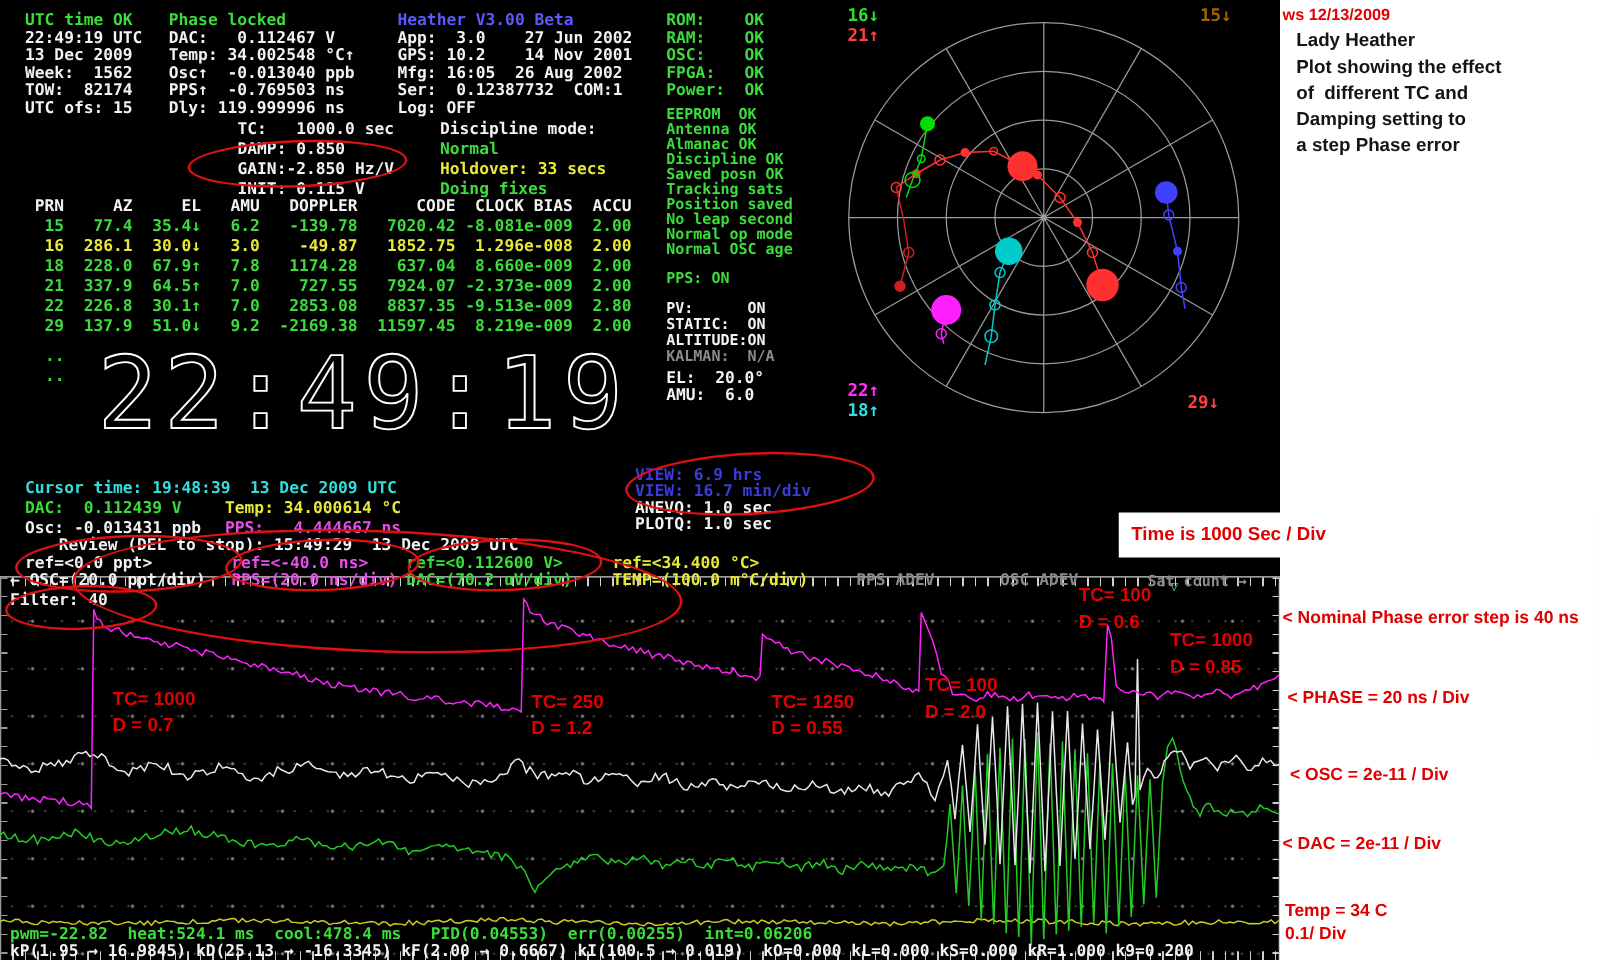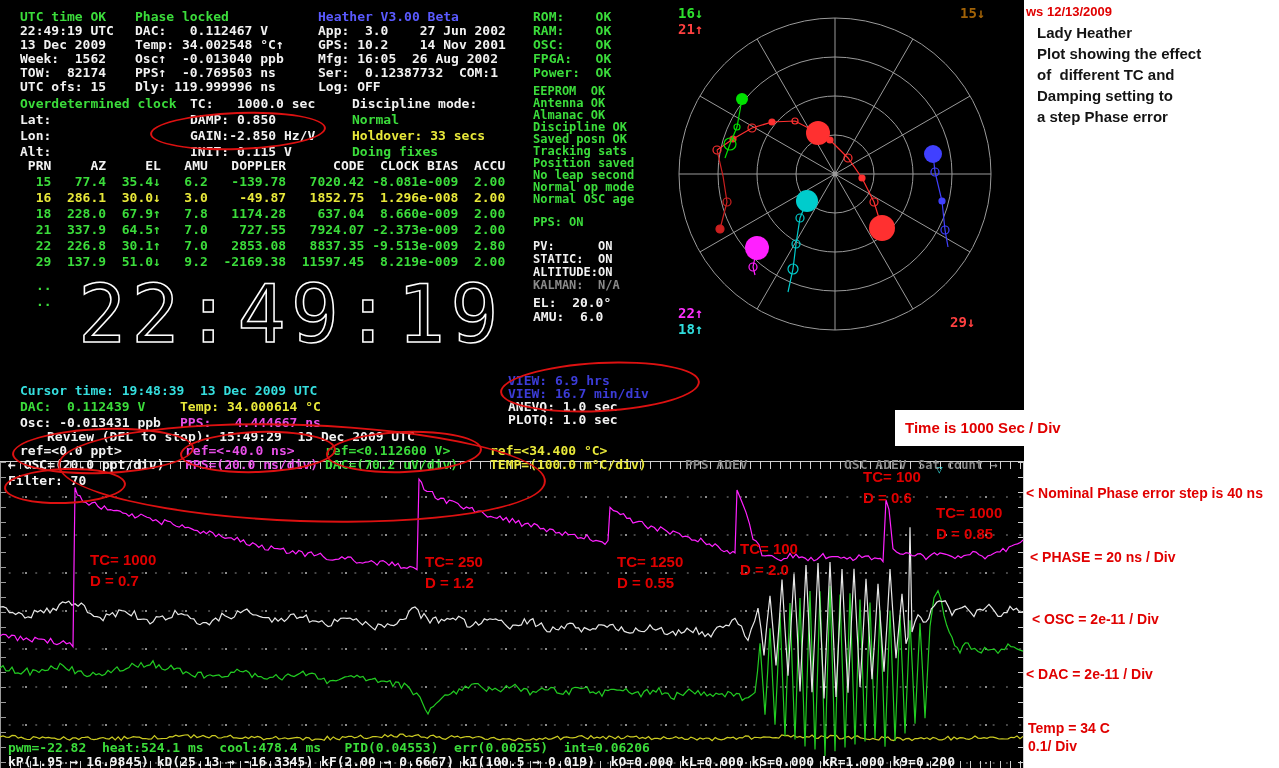--- a/index.html
+++ b/index.html
@@ -125,43 +125,42 @@
   <div class="mnote" style="left:1028px;top:719px">Temp = 34 C</div>
   <div class="mnote" style="left:1028px;top:737px">0.1/ Div</div>
 <div class="t" style="left: 20px; top: 10px; position: absolute; font-size: 13px; line-height: 14px;"><div class="green">UTC time OK</div><div class="white">22:49:19 UTC</div><div class="white">13 Dec 2009</div><div class="white">Week:  1562</div><div class="white">TOW:  82174</div><div class="white">UTC ofs: 15</div></div>
     <div class="t" style="left: 135px; top: 10px; position: absolute; font-size: 13px; line-height: 14px;"><div class="green">Phase locked</div><div class="white">DAC:   0.112467 V</div><div class="white">Temp: 34.002548 °C↑</div><div class="white">Osc↑  -0.013040 ppb</div><div class="white">PPS↑  -0.769503 ns</div><div class="white">Dly: 119.999996 ns</div></div>
     <div class="t" style="left: 318px; top: 10px; position: absolute; font-size: 13px; line-height: 14px;"><div class="blue">Heather V3.00 Beta</div><div class="white">App:  3.0    27 Jun 2002</div><div class="white">GPS: 10.2    14 Nov 2001</div><div class="white">Mfg: 16:05  26 Aug 2002</div><div class="white">Ser:  0.12387732  COM:1</div><div class="white">Log: OFF</div></div>
     <div class="t" style="left: 533px; top: 10px; position: absolute; font-size: 13px; line-height: 14px;"><div class="green">ROM:    OK</div><div class="green">RAM:    OK</div><div class="green">OSC:    OK</div><div class="green">FPGA:   OK</div><div class="green">Power:  OK</div></div>
     <div class="t" style="left: 533px; top: 85px; position: absolute; font-size: 12px; line-height: 12px;"><div class="green">EEPROM  OK</div><div class="green">Antenna OK</div><div class="green">Almanac OK</div><div class="green">Discipline OK</div><div class="green">Saved posn OK</div><div class="green">Tracking sats</div><div class="green">Position saved</div><div class="green">No leap second</div><div class="green">Normal op mode</div><div class="green">Normal OSC age</div></div>
     <div class="t" style="left: 533px; top: 216px; position: absolute; font-size: 12px; line-height: 13px;"><div class="green">PPS: ON</div></div>
     <div class="t" style="left: 533px; top: 240px; position: absolute; font-size: 12px; line-height: 13px;"><div class="white">PV:      ON</div><div class="white">STATIC:  ON</div><div class="white">ALTITUDE:ON</div><div class="gray">KALMAN:  N/A</div></div>
     <div class="t" style="left: 533px; top: 296px; position: absolute; font-size: 13px; line-height: 14px;"><div class="white">EL:  20.0°</div><div class="white">AMU:  6.0</div></div>
-    <div class="t" style="left: 20px; top: 96px; position: absolute; font-size: 13px; line-height: 16px;"><div class="green">Overdetermined clock</div><div class="white">Lat:</div><div class="white">Lon:</div><div class="white">Alt:</div></div>
     <div class="t" style="left: 190px; top: 96px; position: absolute; font-size: 13px; line-height: 16px;"><div class="white">TC:   1000.0 sec</div><div class="white">DAMP: 0.850</div><div class="white">GAIN:-2.850 Hz/V</div><div class="white">INIT: 0.115 V</div></div>
     <div class="t" style="left: 352px; top: 96px; position: absolute; font-size: 13px; line-height: 16px;"><div class="white">Discipline mode:</div><div class="green">Normal</div><div class="yellow">Holdover: 33 secs</div><div class="green">Doing fixes</div></div>
     <div class="t" style="left: 36px; top: 278px; position: absolute; font-size: 13px; line-height: 16px;"><div class="green">..</div><div class="green">..</div></div>
     <div class="t" style="left: 20px; top: 383px; position: absolute; font-size: 13px; line-height: 16px;"><div class="cyan">Cursor time: 19:48:39  13 Dec 2009 UTC</div></div>
     <div class="t" style="left: 20px; top: 399px; position: absolute; font-size: 13px; line-height: 16px;"><div class="green">DAC:  0.112439 V</div></div>
     <div class="t" style="left: 180px; top: 399px; position: absolute; font-size: 13px; line-height: 16px;"><div class="yellow">Temp: 34.000614 °C</div></div>
     <div class="t" style="left: 20px; top: 415px; position: absolute; font-size: 13px; line-height: 16px;"><div class="white">Osc: -0.013431 ppb</div></div>
     <div class="t" style="left: 180px; top: 415px; position: absolute; font-size: 13px; line-height: 16px;"><div class="magenta">PPS:   4.444667 ns</div></div>
     <div class="t" style="left: 508px; top: 374px; position: absolute; font-size: 13px; line-height: 13px;"><div class="dkblue">VIEW: 6.9 hrs</div><div class="dkblue">VIEW: 16.7 min/div</div><div class="white">ANEVQ: 1.0 sec</div><div class="white">PLOTQ: 1.0 sec</div></div>
     <div class="t" style="left: 20px; top: 430px; position: absolute; font-size: 13px; line-height: 14px; padding-left: 27px;"><div class="white">Review (DEL to stop): 15:49:29  13 Dec 2009 UTC</div></div>
     <div class="t" style="left: 20px; top: 444px; position: absolute; font-size: 13px; line-height: 14px;"><div class="white">ref=&lt;0.0 ppt&gt;</div></div>
     <div class="t" style="left: 185px; top: 444px; position: absolute; font-size: 13px; line-height: 14px;"><div class="magenta">ref=&lt;-40.0 ns&gt;</div></div>
     <div class="t" style="left: 325px; top: 444px; position: absolute; font-size: 13px; line-height: 14px;"><div class="green">ref=&lt;0.112600 V&gt;</div></div>
     <div class="t" style="left: 490px; top: 444px; position: absolute; font-size: 13px; line-height: 14px;"><div class="yellow">ref=&lt;34.400 °C&gt;</div></div>
     <div class="t" style="left: 8px; top: 458px; position: absolute; font-size: 13px; line-height: 14px;"><div class="white">← OSC=(20.0 ppt/div)</div></div>
     <div class="t" style="left: 185px; top: 458px; position: absolute; font-size: 13px; line-height: 14px;"><div class="magenta">PPS=(20.0 ns/div)</div></div>
     <div class="t" style="left: 325px; top: 458px; position: absolute; font-size: 13px; line-height: 14px;"><div class="green">DAC=(70.2 uV/div)</div></div>
     <div class="t" style="left: 490px; top: 458px; position: absolute; font-size: 13px; line-height: 14px;"><div class="yellow">TEMP=(100.0 m°C/div)</div></div>
     <div class="t" style="left: 685px; top: 458px; position: absolute; font-size: 13px; line-height: 14px;"><div class="gray">PPS ADEV</div></div>
-    <div class="t" style="left: 800px; top: 458px; position: absolute; font-size: 13px; line-height: 14px; padding-left: 44px;"><div class="gray">OSC ADEV</div></div>
+    <div class="t" style="left: 800px; top: 458px; position: absolute; font-size: 13px; line-height: 14px;"><div class="gray">OSC ADEV</div></div>
     <div class="t" style="left: 918px; top: 458px; position: absolute; font-size: 12px; line-height: 14px;"><div class="gray">Sat count →</div></div>
-    <div class="t" style="left: 8px; top: 474px; position: absolute; font-size: 13px; line-height: 14px;"><div class="white">Filter: 70</div></div>
+    <div class="t" style="left: 8px; top: 474px; position: absolute; font-size: 13px; line-height: 14px;"><div class="white">Filter: 40</div></div>
     <div class="t" style="left: 8px; top: 741px; position: absolute; font-size: 13px; line-height: 14px;"><div class="green">pwm=-22.82  heat:524.1 ms  cool:478.4 ms   PID(0.04553)  err(0.00255)  int=0.06206</div></div>
     <div class="t" style="left: 8px; top: 755px; position: absolute; font-size: 13px; line-height: 14px;"><div class="white">kP(1.95 → 16.9845) kD(25.13 → -16.3345) kF(2.00 → 0.6667) kI(100.5 → 0.019)  kO=0.000 kL=0.000 kS=0.000 kR=1.000 k9=0.200</div></div>
     <div class="t" style="left: 20px; top: 158px; position: absolute; font-size: 13px; line-height: 16px;"><div class="white"> PRN     AZ     EL   AMU   DOPPLER      CODE  CLOCK BIAS  ACCU</div><div class="green">  15   77.4  35.4↓   6.2   -139.78   7020.42 -8.081e-009  2.00</div><div class="yellow">  16  286.1  30.0↓   3.0    -49.87   1852.75  1.296e-008  2.00</div><div class="green">  18  228.0  67.9↑   7.8   1174.28    637.04  8.660e-009  2.00</div><div class="green">  21  337.9  64.5↑   7.0    727.55   7924.07 -2.373e-009  2.00</div><div class="green">  22  226.8  30.1↑   7.0   2853.08   8837.35 -9.513e-009  2.80</div><div class="green">  29  137.9  51.0↓   9.2  -2169.38  11597.45  8.219e-009  2.00</div></div>
     <div class="ell" style="left: 150px; top: 112px; position: absolute; width: 172px; height: 34px; transform: rotate(-2deg);"></div>
     <div class="ell" style="left: 500px; top: 362px; position: absolute; width: 196px; height: 46px; transform: rotate(-3deg);"></div>
     <div class="ell" style="left: 12px; top: 428px; position: absolute; width: 178px; height: 42px; transform: rotate(-2deg);"></div>
     <div class="ell" style="left: 180px; top: 431px; position: absolute; width: 152px; height: 38px; transform: rotate(-2deg);"></div>
     <div class="ell" style="left: 326px; top: 431px; position: absolute; width: 152px; height: 38px; transform: rotate(-2deg);"></div>
     <div class="ell" style="left: 4px; top: 468px; position: absolute; width: 118px; height: 32px; transform: rotate(-2deg);"></div>
     <div class="ell" style="left: 58px; top: 424px; position: absolute; width: 484px; height: 94px; transform: rotate(2deg);"></div>

